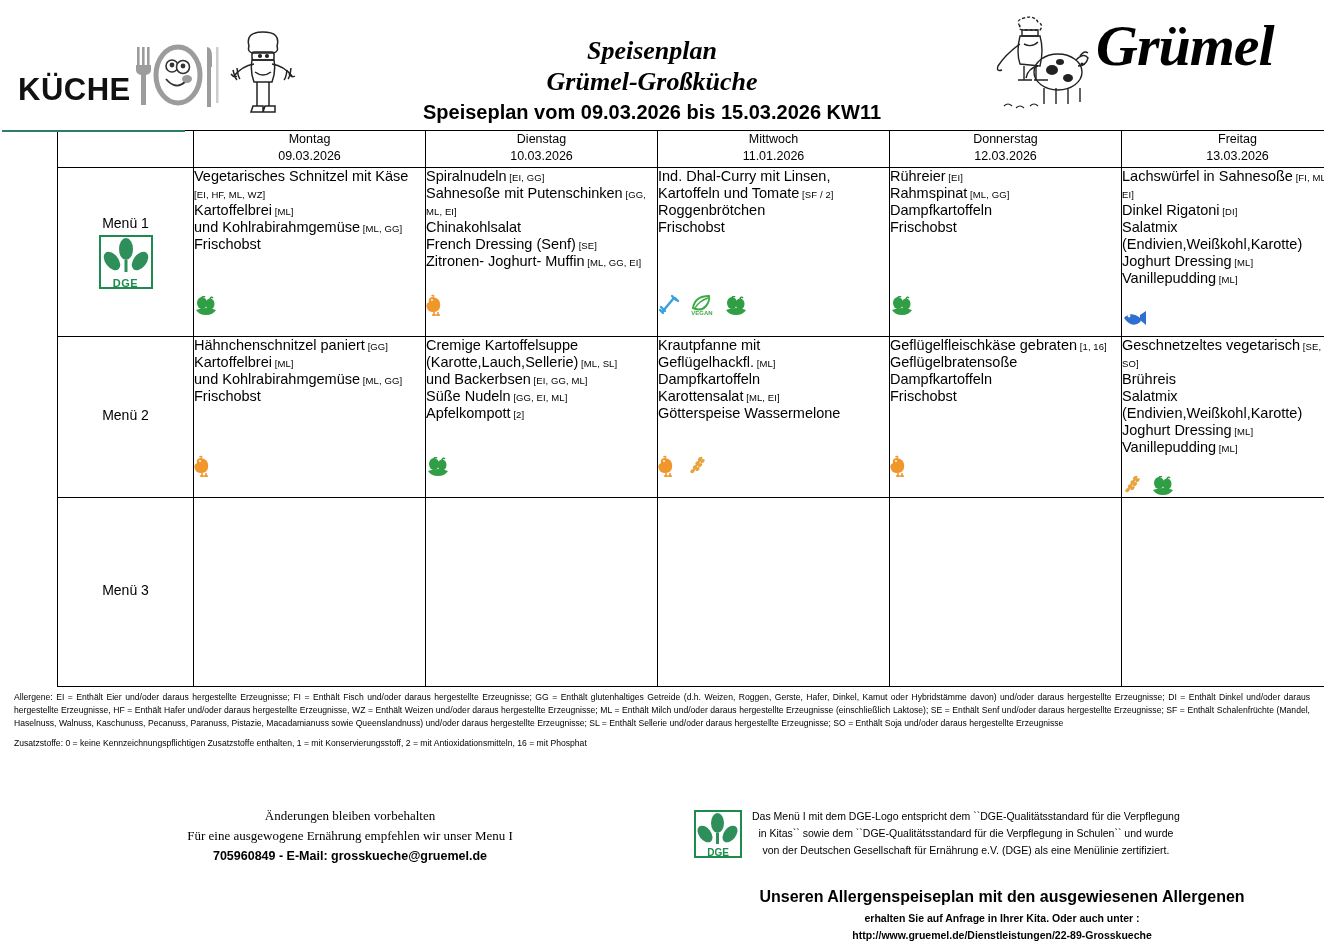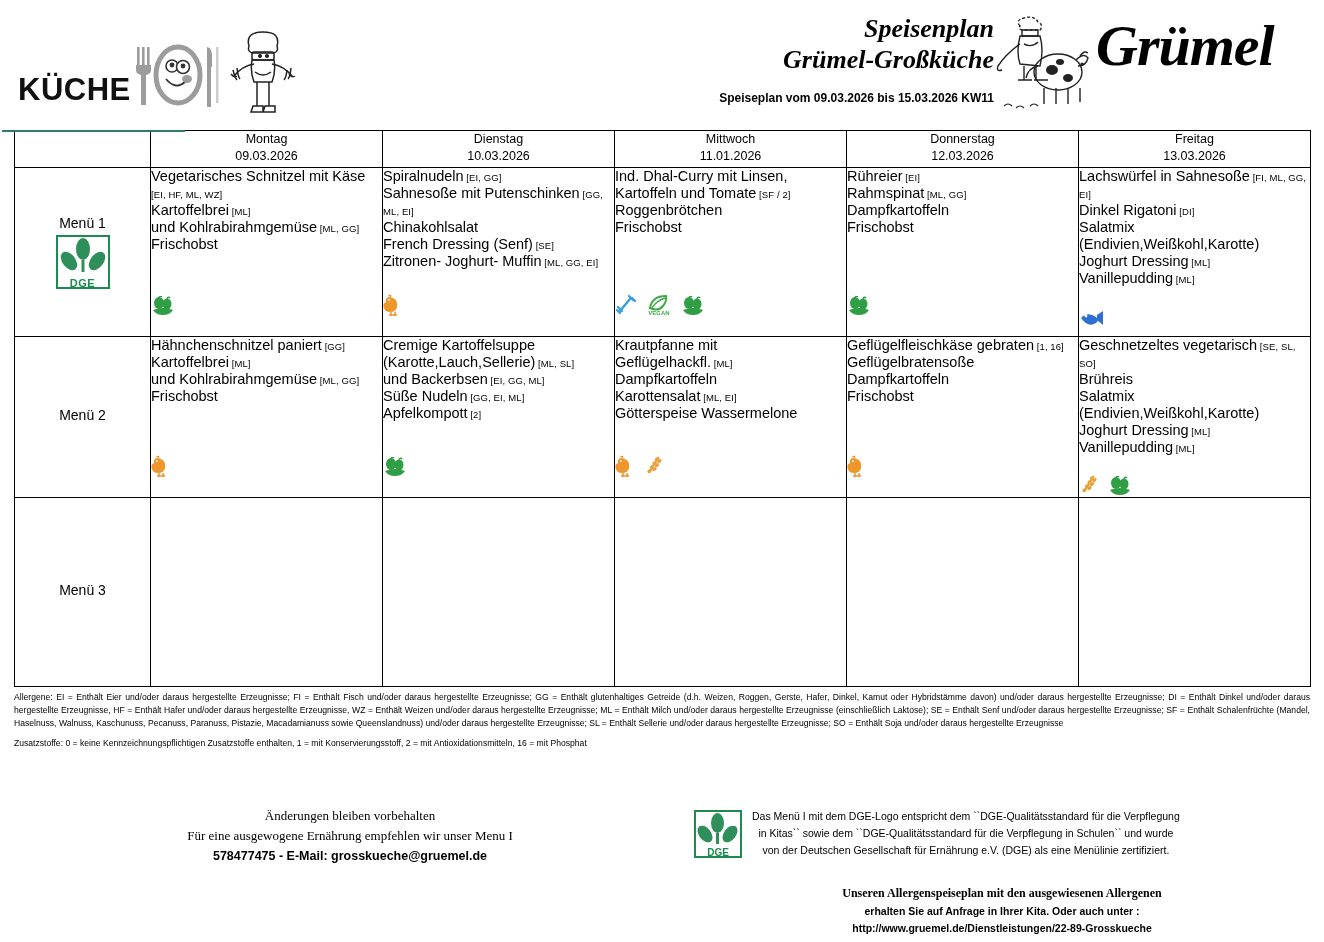--- a/index.html
+++ b/index.html
@@ -39,42 +39,42 @@
     letter-spacing: 0.5px;
     color: #111;
     margin-right: 2px;
     margin-top: 34px;
   }
   .plate-icon { margin-top: 12px; }
   .chef-icon  { margin-top: 6px; margin-left: 6px; }
 
   .title-block {
     flex: 1;
-    text-align: right;
-    padding-top: 14px;
+    text-align: center;
+    padding-top: 36px;
   }
   .title-1 {
     font-family: "Liberation Serif", serif;
     font-weight: bold;
     font-style: italic;
     font-size: 26px;
     line-height: 1.15;
   }
   .title-2 {
     font-family: "Liberation Serif", serif;
     font-weight: bold;
     font-style: italic;
     font-size: 26px;
     line-height: 1.2;
   }
   .title-3 {
     font-family: "Liberation Sans", sans-serif;
     font-weight: bold;
-    font-size: 12px;
-    margin-top: 16px;
+    font-size: 20px;
+    margin-top: 4px;
   }
   .logo-right {
     width: 330px;
     display: flex;
     align-items: flex-start;
     justify-content: flex-start;
     padding-top: 14px;
   }
   .gruemel-wordmark {
     font-family: "Liberation Serif", serif;
@@ -90,21 +90,21 @@
   .gruemel-rule {
     position: absolute;
     left: 2px;
     bottom: -2px;
     width: 183px;
     height: 2px;
     background: #2e7d6b;
   }
 
   
-  .plan-wrap { padding: 0 14px; }
+  .plan-wrap { padding: 0 14px; margin-left: 43px; }
   table.plan {
     width: 1296px;
     border-collapse: collapse;
     table-layout: fixed;
   }
   table.plan th, table.plan td {
     border: 1.5px solid #000;
     vertical-align: top;
     padding: 0;
   }
@@ -251,21 +251,21 @@
     line-height: 1.62;
     text-align: center;
     padding-left: 10px;
     padding-top: 2px;
   }
   .allergy-note {
     margin-top: 24px;
     text-align: center;
     font-weight: bold;
   }
-  .allergy-note .l1 { font-size: 12px; line-height: 1.7; font-family: Liberation Serif, serif; }
+  .allergy-note .l1 { font-size: 16px; line-height: 1.7; }
   .allergy-note .l2 { font-size: 10.5px; line-height: 1.65; }
   .allergy-note .l3 { font-size: 10.5px; line-height: 1.65; }
 </style>
 </head>
 <body>
 
 <div class="header">
 
   <div class="logo-left">
     <span class="kueche-word">KÜCHE</span>
@@ -679,21 +679,21 @@
 
 <div class="notes">
   <p>Allergene: EI = Enthält Eier und/oder daraus hergestellte Erzeugnisse; FI = Enthält Fisch und/oder daraus hergestellte Erzeugnisse; GG = Enthält glutenhaltiges Getreide (d.h. Weizen, Roggen, Gerste, Hafer, Dinkel, Kamut oder Hybridstämme davon) und/oder daraus hergestellte Erzeugnisse; DI = Enthält Dinkel und/oder daraus hergestellte Erzeugnisse, HF = Enthält Hafer und/oder daraus hergestellte Erzeugnisse, WZ = Enthält Weizen und/oder daraus hergestellte Erzeugnisse; ML = Enthält Milch und/oder daraus hergestellte Erzeugnisse (einschließlich Laktose); SE = Enthält Senf und/oder daraus hergestellte Erzeugnisse; SF = Enthält Schalenfrüchte (Mandel, Haselnuss, Walnuss, Kaschunuss, Pecanuss, Paranuss, Pistazie, Macadamianuss sowie Queenslandnuss) und/oder daraus hergestellte Erzeugnisse; SL = Enthält Sellerie und/oder daraus hergestellte Erzeugnisse; SO = Enthält Soja und/oder daraus hergestellte Erzeugnisse</p>
   <p>Zusatzstoffe: 0 = keine Kennzeichnungspflichtigen Zusatzstoffe enthalten, 1 = mit Konservierungsstoff, 2 = mit Antioxidationsmitteln, 16 = mit Phosphat</p>
 </div>
 
 <div class="footer">
   <div class="footer-left">
     <div class="f-serif">Änderungen bleiben vorbehalten</div>
     <div class="f-serif">Für eine ausgewogene Ernährung empfehlen wir unser Menu I</div>
-    <div class="f-company" style="margin-top:0">578477475 - E-Mail: grosskueche@gruemel.de</div>
+    <div class="f-company" style="margin-top:0">705960849 - E-Mail: grosskueche@gruemel.de</div>
   </div>
   <div class="footer-right">
     <div class="dge-note-row">
       <div class="dge-logo-small">
         <svg width="43" height="40" viewBox="0 0 43 40">
           <ellipse cx="21.5" cy="11" rx="6.5" ry="10" fill="#2f8f5b"></ellipse>
           <ellipse cx="9" cy="22" rx="6" ry="9.5" fill="#2f8f5b" transform="rotate(-38 9 22)"></ellipse>
           <ellipse cx="34" cy="22" rx="6" ry="9.5" fill="#2f8f5b" transform="rotate(38 34 22)"></ellipse>
           <rect x="20" y="21" width="3" height="11" fill="#2f8f5b"></rect>
         </svg>

